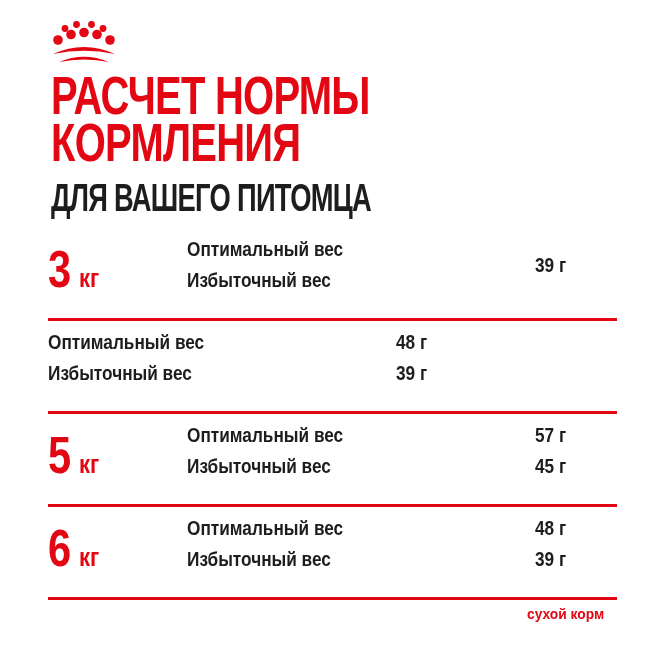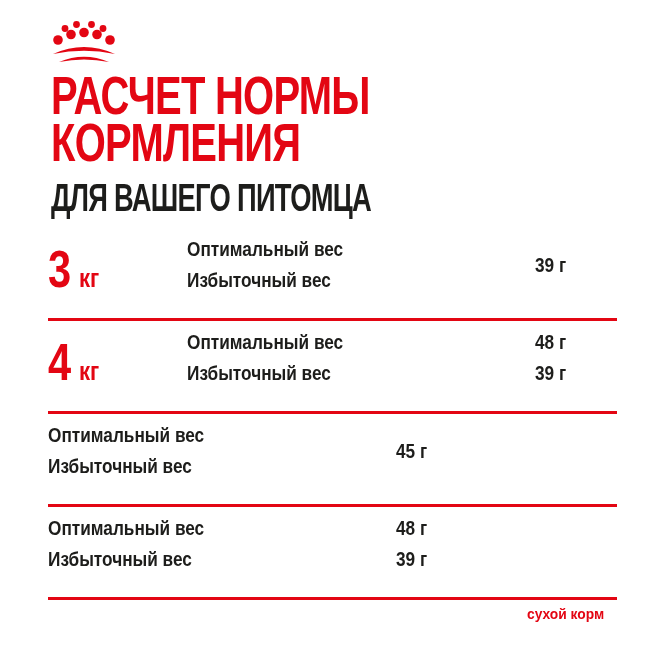--- a/index.html
+++ b/index.html
@@ -119,44 +119,48 @@
       <div class="labels">
         <div class="cell-line"><span>Оптимальный вес</span></div>
         <div class="cell-line"><span>Избыточный вес</span></div>
       </div>
       <div class="values">
         <div class="cell-line"><span>39 г</span></div>
       </div>
     </div>
 
     <div class="row">
-      <div class="weight">
-        <span class="w-num">4</span><span class="w-unit">кг</span>
-      </div>
       <div class="labels">
         <div class="cell-line"><span>Оптимальный вес</span></div>
         <div class="cell-line"><span>Избыточный вес</span></div>
       </div>
       <div class="values">
         <div class="cell-line"><span>48 г</span></div>
         <div class="cell-line"><span>39 г</span></div>
       </div>
     </div>
 
     <div class="row">
+      <div class="weight">
+        <span class="w-num">5</span><span class="w-unit">кг</span>
+      </div>
       <div class="labels">
         <div class="cell-line"><span>Оптимальный вес</span></div>
         <div class="cell-line"><span>Избыточный вес</span></div>
       </div>
       <div class="values">
+        <div class="cell-line"><span>57 г</span></div>
         <div class="cell-line"><span>45 г</span></div>
       </div>
     </div>
 
     <div class="row">
+      <div class="weight">
+        <span class="w-num">6</span><span class="w-unit">кг</span>
+      </div>
       <div class="labels">
         <div class="cell-line"><span>Оптимальный вес</span></div>
         <div class="cell-line"><span>Избыточный вес</span></div>
       </div>
       <div class="values">
         <div class="cell-line"><span>48 г</span></div>
         <div class="cell-line"><span>39 г</span></div>
       </div>
     </div>
 

